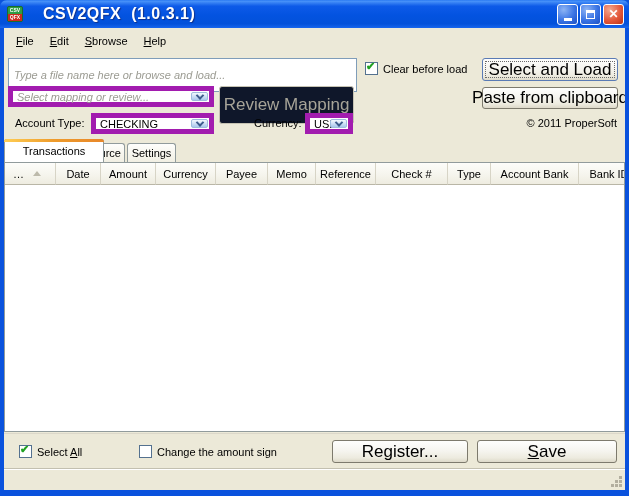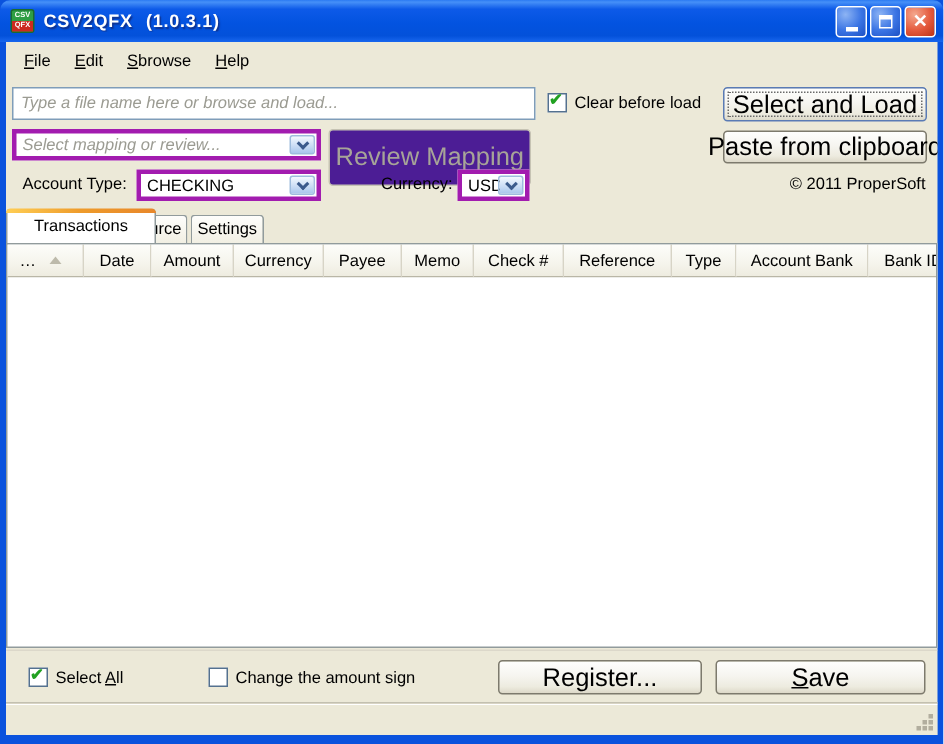--- a/index.html
+++ b/index.html
@@ -19,21 +19,21 @@
     display:flex; align-items:center; padding:0 5px;
   }
   .app-icon {
     width:16px; height:16px; margin-left:2px; flex:0 0 auto;
     background:#2e9e44; border:1px solid #1a6b2c; border-radius:2px;
     display:flex; flex-direction:column; justify-content:space-between;
     font-size:5px; font-weight:bold; color:#fff; line-height:7px; text-align:center;
   }
   .app-icon .qfx { background:#cc2a1e; }
   .title-text {
-    margin-left:6px; color:#fff; font-weight:bold; font-size:12px;
+    margin-left:20px; color:#fff; font-weight:bold; font-size:16px;
     letter-spacing:0.5px; word-spacing:5px;
     text-shadow:1px 1px 1px #10308a;
     flex:1 1 auto; white-space:nowrap; overflow:hidden;
   }
   .win-btn {
     width:21px; height:21px; margin-left:2px; flex:0 0 auto;
     border:1px solid #fff; border-radius:3px;
     display:flex; align-items:center; justify-content:center; cursor:default;
   }
   .btn-blue { background:radial-gradient(circle at 30% 25%, #8db4f4 0%, #3a74e4 55%, #1c50c4 100%); }
@@ -49,21 +49,21 @@
   }
 
   
   .menubar { position:absolute; top:3px; left:4px; height:20px; display:flex; align-items:center; }
   .menu-item { padding:2px 8px; cursor:default; white-space:nowrap; }
   .accel { text-decoration:underline; text-underline-offset:1px; }
 
   
   .file-input {
     position:absolute; left:4px; top:30px; width:349px; height:22px;
-    border:1px solid #7f9db9; background:#fff; padding:4px 5px;
+    border:1px solid #7f9db9; background:#fff; padding:16px 5px;
     font-family:"Liberation Sans", sans-serif; font-size:11px;
   }
   .file-input::placeholder { color:#9b9b92; font-style:italic; }
 
   .cb {
     position:absolute; width:13px; height:13px; background:#fff;
     border:1px solid #54718f; cursor:default;
   }
   .cb .glyph { display:none; position:absolute; left:0px; top:-3px; color:#21a121; font-size:11px; font-weight:bold; }
   .cb.checked .glyph { display:block; }
@@ -74,28 +74,28 @@
   .xpbtn {
     position:absolute;
     border:1px solid #7d7a6d; border-radius:3px;
     background:linear-gradient(180deg,#fefefd 0%,#f6f5f0 45%,#edebdf 80%,#ddd9c9 100%);
     display:flex; align-items:center; justify-content:center;
     font-size:17px; cursor:default; white-space:nowrap;
   }
   #btn-select-load { left:478px; top:30px; width:136px; height:23px;
     outline:1px dotted #6a6a6a; outline-offset:-4px; border-color:#5a7bb5; }
   #btn-review { left:215px; top:58px; width:135px; height:38px;
-    border-color:#c6c3b3; background:#4c1d95; color:#a7a498; }
+    border-color:#c6c3b3; background:#0f172a; color:#a7a498; }
   #btn-paste { left:478px; top:59px; width:136px; height:22px; }
   #btn-register { left:328px; top:412px; width:136px; height:23px; }
   #btn-save { left:473px; top:412px; width:140px; height:23px; }
 
   .combo {
     position:absolute; height:21px; background:#fff;
-    border:3px solid #a21caf; display:flex; align-items:center;
+    border:5px solid #a21caf; display:flex; align-items:center;
     padding-left:4px; cursor:default;
   }
   .combo-text { flex:1 1 auto; white-space:nowrap; overflow:hidden; }
   .combo-text.placeholder { color:#9b9b92; font-style:italic; }
   .combo-btn {
     position:absolute; right:1px; top:1px; bottom:1px; width:17px;
     background:linear-gradient(180deg,#f3f9fe 0%,#cfe0f6 50%,#a9c7ec 100%);
     border:1px solid #9ebcdd; border-radius:2px;
     display:flex; align-items:center; justify-content:center;
   }
@@ -244,22 +244,22 @@
       <div class="hdr">
         <div class="hcell">
           <span>…</span>
           <span class="sort-asc"></span>
         </div>
         <div class="hcell">Date</div>
         <div class="hcell">Amount</div>
         <div class="hcell">Currency</div>
         <div class="hcell">Payee</div>
         <div class="hcell">Memo</div>
+        <div class="hcell">Reference</div>
         <div class="hcell">Check #</div>
-        <div class="hcell">Reference</div>
         <div class="hcell">Type</div>
         <div class="hcell">Account Bank</div>
         <div class="hcell">Bank ID</div>
       </div>
       <div></div>
     </div>
 
     <div class="footer-sep"></div>
     <div class="cb checked" id="cb-select-all">
       <span class="glyph">✔</span>

